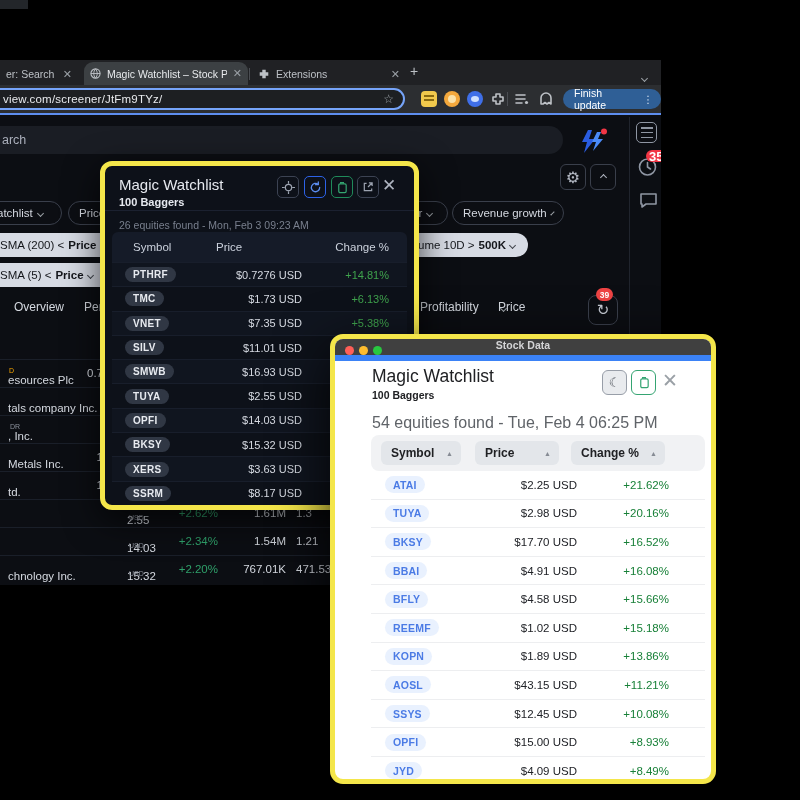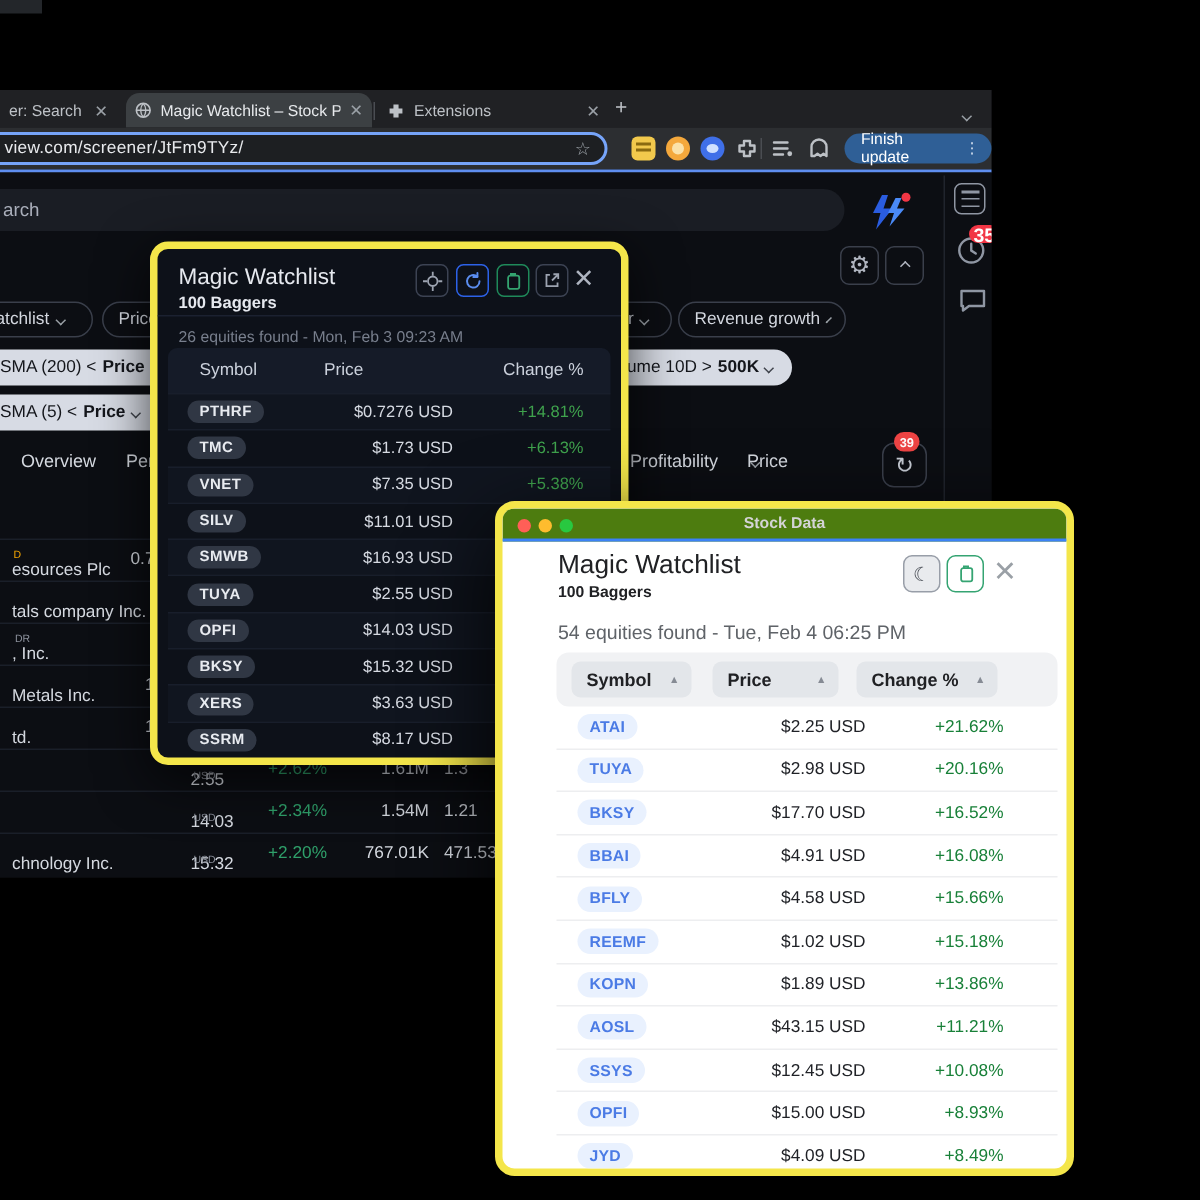--- a/index.html
+++ b/index.html
@@ -85,31 +85,31 @@
   .dp-head{height:30px;background:#151B28;border-radius:6px 6px 0 0;display:flex;align-items:center;font-size:11.5px;color:#CBD1DC;}
   .dh-sym{width:90px;padding-left:21px;} .dh-price{flex:1;padding-left:14px;} .dh-chg{width:105px;text-align:right;padding-right:18px;}
   .drow{display:flex;align-items:center;height:24.3px;border-top:1px solid #181E2B;font-size:11px;}
   .drow:nth-child(odd){background:#10151F;}
   .dc-sym{width:90px;padding-left:13px;}
   .dpillsym{display:inline-block;background:#303744;color:#E8EBF0;font-size:10px;font-weight:bold;border-radius:9px;padding:2px 8px;letter-spacing:.3px;}
   .dc-price{flex:1;text-align:right;color:#D6DAE2;}
   .dc-chg{width:105px;text-align:right;padding-right:18px;color:var(--grn-dark);}
   
   .macwin{left:330px;top:334px;width:386px;height:450px;border:5px solid var(--yellow);border-radius:13px;background:#fff;overflow:hidden;z-index:10;box-shadow:0 18px 55px rgba(0,0,0,.85);}
-  .titlebar{position:absolute;left:0;top:0;width:100%;height:22px;background:#4d7c0f;border-bottom:2px solid #3b82f6;display:flex;align-items:center;justify-content:center;}
+  .titlebar{position:absolute;left:0;top:0;width:100%;height:22px;background:#404040;border-bottom:6px solid #3b82f6;display:flex;justify-content:center;}
   .tl{position:absolute;top:6.5px;width:9px;height:9px;border-radius:50%;}
   .tl.r{left:10px;background:#FF5F57;} .tl.y{left:24px;background:#FEBC2E;} .tl.g{left:38px;background:#28C840;}
   .wintitle{font-size:10.5px;font-weight:bold;color:#D4D4D6;}
   .mw-title{position:absolute;left:37px;top:27px;font-size:17.5px;font-weight:500;color:#202124;}
   .mw-sub{position:absolute;left:37px;top:50px;font-size:10.5px;font-weight:bold;color:#202124;}
   .mbtn{position:absolute;top:31px;width:25px;height:25px;border-radius:6px;display:flex;align-items:center;justify-content:center;}
   .mbtn.moon{left:267px;border:1.5px solid #989EA8;background:#E9EBEE;color:#4A4F57;font-size:13px;}
   .mbtn.clip{left:296px;border:1.5px solid #35A472;background:#fff;}
   .mw-x{position:absolute;left:327px;top:30px;font-size:19px;color:#9AA0A6;}
-  .mw-status{position:absolute;left:37px;top:75px;font-size:13px;color:#5F6368;}
+  .mw-status{position:absolute;left:37px;top:75px;font-size:16px;color:#5F6368;}
   .mw-table{position:absolute;left:36px;top:96px;width:334px;}
   .mw-head{position:relative;height:36px;background:#F1F2F4;border-radius:8px;}
   .hpill{position:absolute;top:6px;height:24px;background:#E3E6EA;border-radius:6px;display:flex;align-items:center;justify-content:space-between;padding:0 8px 0 10px;}
   .hpill .t{font-size:12px;font-weight:bold;color:#202124;}
   .hpill .a{font-size:7px;color:#868B94;margin-left:6px;}
   .hp1{left:10px;width:80px;} .hp2{left:104px;width:84px;} .hp3{left:200px;width:94px;}
   .lrow{display:flex;align-items:center;height:28.6px;border-bottom:1px solid #EDEEF0;font-size:11.5px;}
   .lc-sym{width:105px;padding-left:14px;}
   .lpillsym{display:inline-block;background:#E9F1FE;color:#4B7BE5;font-size:10.5px;font-weight:bold;border-radius:9px;padding:2.5px 8px;letter-spacing:.2px;}
   .lc-price{flex:1;text-align:right;color:#202227;}

